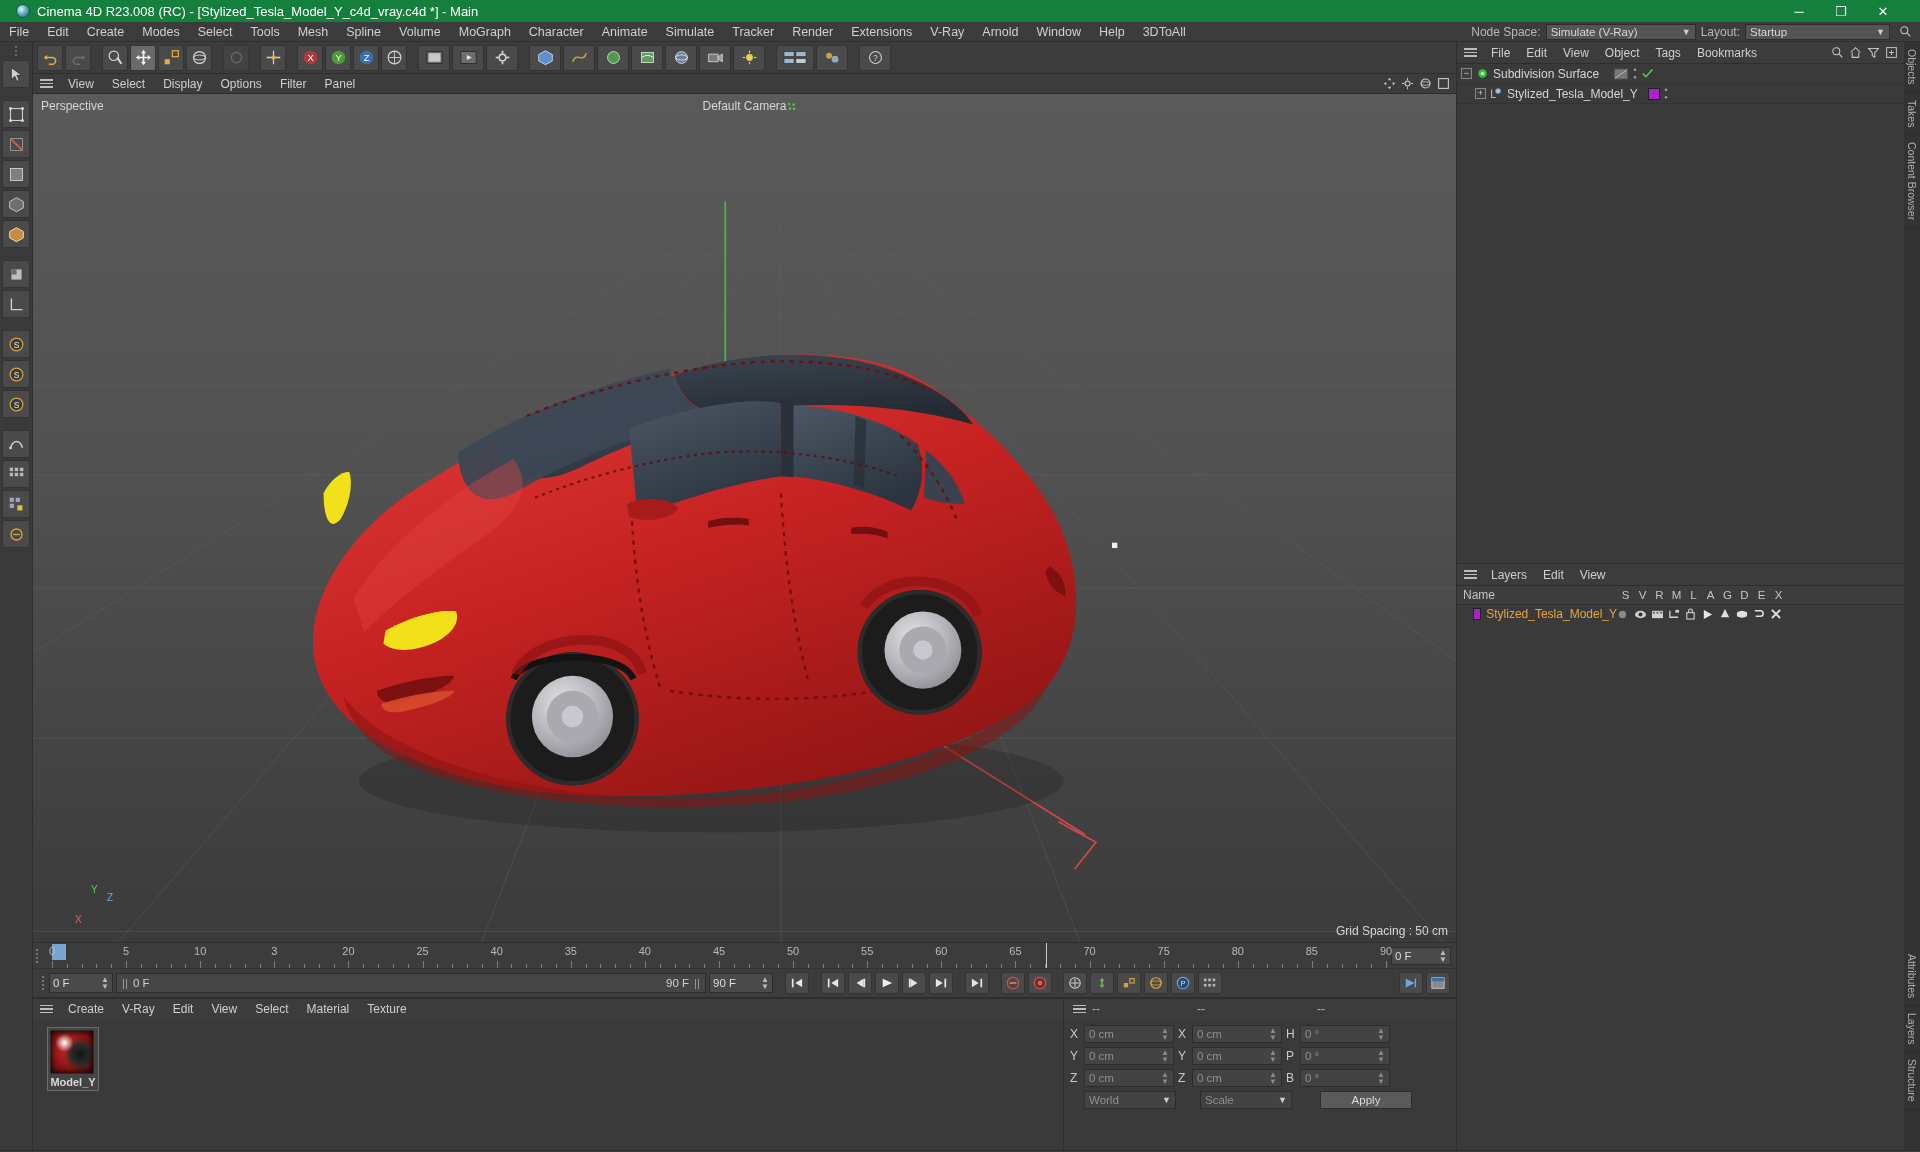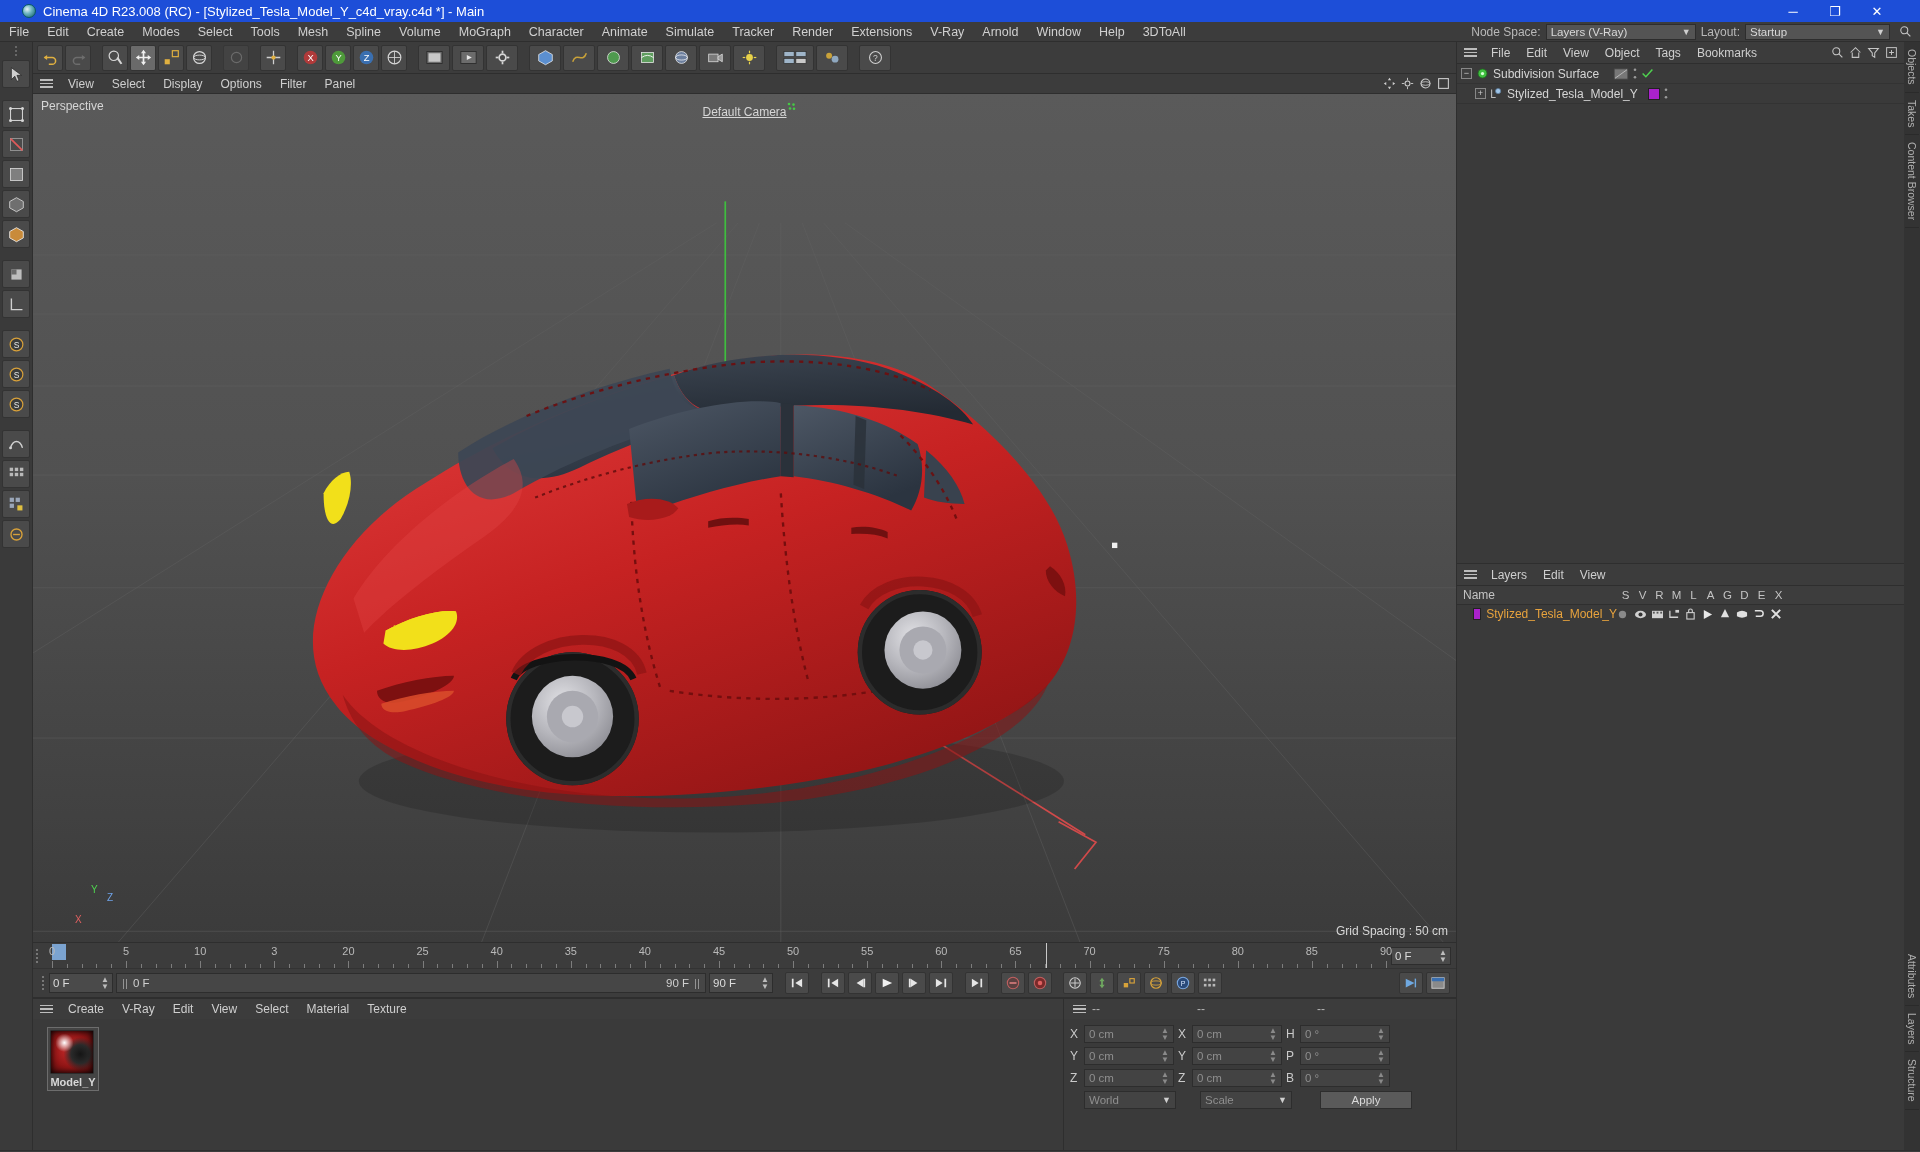--- a/index.html
+++ b/index.html
@@ -1,21 +1,21 @@
 <!DOCTYPE html>
 <html><head>
 <meta charset="utf-8">
 <style>
   * { box-sizing: border-box; margin:0; padding:0; }
   html,body { width:1920px; height:1152px; overflow:hidden; background:#3a3a3a;
     font-family:"Liberation Sans", sans-serif; color:#c8c8c8; }
   body { font-size:13px; }
 
   
-  #titlebar { height:22px; background:#1d4ed8; display:flex; align-items:center; padding:0 22px; }
+  #titlebar { height:22px; background:#15803d; display:flex; align-items:center; padding:0 16px; }
   #titlebar .logo { width:14px; height:14px; border-radius:50%;
     background:radial-gradient(circle at 35% 35%, #e8f3f5 0%, #6fb6c2 40%, #0a5a63 100%);
     margin-right:7px; flex:0 0 auto; border:1px solid #0a5a63;}
   #titlebar .ttl { font-size:13px; color:#ffffff; white-space:nowrap; }
   #titlebar .wbtns { margin-left:auto; display:flex; align-items:center; }
   #titlebar .wbtn { width:42px; height:22px; display:flex; align-items:center; justify-content:center;
      color:#fff; font-size:13px; }
 
   
   #menubar { height:20px; background:#3c3c3c; display:flex; align-items:center;
@@ -174,21 +174,21 @@
   <div class="mi">Render</div>
   <div class="mi">Extensions</div>
   <div class="mi">V-Ray</div>
   <div class="mi">Arnold</div>
   <div class="mi">Window</div>
   <div class="mi">Help</div>
   <div class="mi">3DToAll</div>
   <div class="right">
     <span class="lbl">Node Space:</span>
     <div class="combo" style="width:150px">
-      <span class="cv">Layers (V-Ray)</span>
+      <span class="cv">Simulate (V-Ray)</span>
       <span class="arr">▼</span>
     </div>
     <span class="lbl">Layout:</span>
     <div class="combo" style="width:145px">
       <span class="cv">Startup</span>
       <span class="arr">▼</span>
     </div>
     <span style="padding:0 4px;">
       <svg width="13" height="13" viewBox="0 0 16 16">
           <circle cx="6.5" cy="6.5" r="4.3" fill="none" stroke="#c5c5c5" stroke-width="1.3"></circle>
@@ -670,21 +670,21 @@
         </g>
 
         <g transform="translate(62,835)">
           <line x1="0" y1="0" x2="0" y2="-22" stroke="#3fbe3f" stroke-width="1.6"></line>
           <line x1="0" y1="0" x2="-14" y2="14" stroke="#d04a4a" stroke-width="1.6"></line>
           <line x1="0" y1="0" x2="16" y2="-10" stroke="#5a8fd8" stroke-width="1.6"></line>
         </g>
       </svg>
 
       <div class="vplabel" style="left:8px; top:5px;">Perspective</div>
-      <div class="vplabel" style="left:50%; transform:translateX(-50%); top:11px;text-decoration:underline;">Default Camera</div>
+      <div class="vplabel" style="left:50%; transform:translateX(-50%); top:5px;">Default Camera</div>
       <div style="position:absolute; left:calc(50% + 42px); top:8px; width:9px; height:9px;">
         <svg width="9" height="9" viewBox="0 0 9 9">
             <circle cx="2" cy="2" r="1.3" fill="#45c845"></circle>
             <circle cx="6.5" cy="2.6" r="1.3" fill="#45c845"></circle>
             <circle cx="3" cy="6.5" r="1.3" fill="#45c845"></circle>
             <circle cx="7" cy="6.8" r="1.3" fill="#45c845"></circle>
           </svg>
       </div>
       <div class="vplabel" style="right:8px; bottom:4px;">Grid Spacing : 50 cm</div>
       <div style="position:absolute;left:52px;bottom:36px;font-size:10px;">

